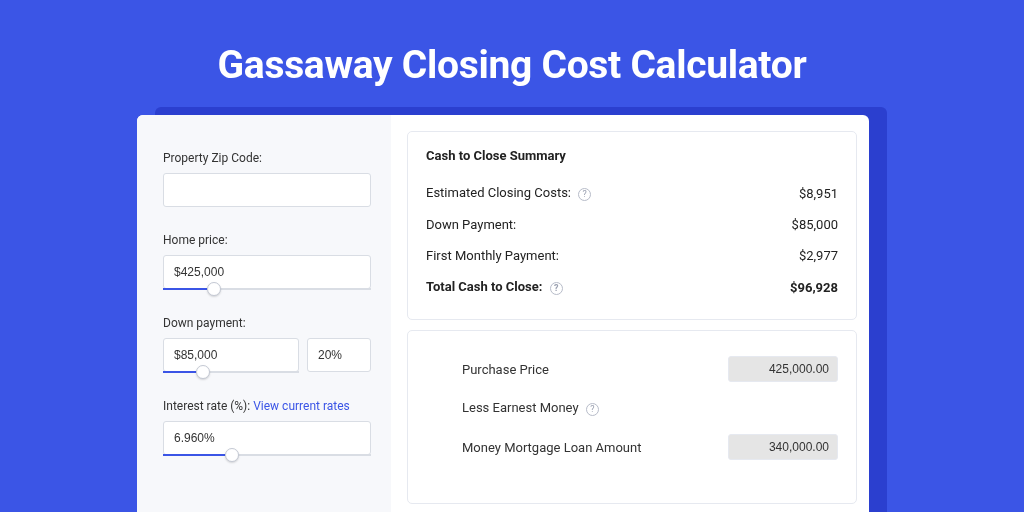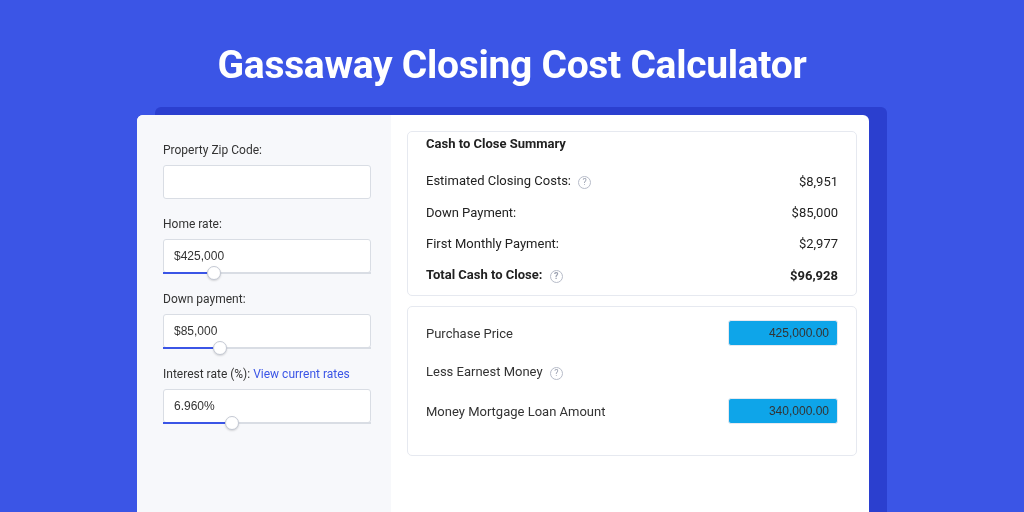--- a/index.html
+++ b/index.html
@@ -2,77 +2,78 @@
 <html><head>
 <meta charset="utf-8">
 <style>
   * { box-sizing: border-box; margin: 0; padding: 0; }
   html, body { width: 1024px; height: 512px; overflow: hidden; font-family: -apple-system, BlinkMacSystemFont, "Segoe UI", Roboto, Arial, sans-serif; }
   body { background: #3b55e6; }
   .title { text-align: center; color: #fff; font-size: 39px; font-weight: 700; padding-top: 42px; padding-bottom: 22px; letter-spacing: -0.3px; }
   .frame-shadow { position: absolute; top: 107px; left: 155px; width: 732px; height: 420px; background: #2b3fcf; border-radius: 6px; }
   .frame { position: absolute; top: 115px; left: 137px; width: 732px; height: 420px; background: #fff; border-radius: 6px; overflow: hidden; display: flex; }
   .left-pane { width: 254px; background: #f7f8fb; padding: 28px 20px 0 26px; display: flex; flex-direction: column; gap: 18px; font-size: 12px; color: #333; }
-  .field-label { font-size: 12px; color: #333; margin-bottom: 8px; }
+  .field-label { font-size: 12px; color: #333; margin-bottom: 8px; margin-top: 8px; }
   .text-input { width: 100%; height: 34px; border: 1px solid #d9dde4; border-radius: 3px; background: #fff; padding: 0 10px; font-size: 12px; color: #333; }
   .slider-wrap { position: relative; }
   .slider-track { position: relative; width: 100%; height: 2px; background: #d9dde4; margin-top: -1px; }
   .slider-fill { position: absolute; left: 0; top: 0; height: 2px; background: #3b55e6; }
   .slider-thumb { position: absolute; top: -6px; width: 14px; height: 14px; border-radius: 50%; background: #fff; border: 1px solid #c4c9d4; box-shadow: 0 1px 2px rgba(0,0,0,0.15); cursor: pointer; }
   .row-inline { display: flex; gap: 8px; }
   .row-inline .text-input.main { flex: 1; }
   .row-inline .text-input.pct { width: 64px; }
   .right-pane { flex: 1; padding: 16px 12px 0 16px; display: flex; flex-direction: column; gap: 10px; }
-  .card { border: 1px solid #e6e9f0; border-radius: 5px; padding: 4px 18px; font-size: 13px; color: #222; }
+  .card { border: 1px solid #e6e9f0; border-radius: 5px; padding: 16px 18px; font-size: 13px; color: #222; }
   .card h3 { font-size: 13px; font-weight: 700; margin-bottom: 14px; }
   .sum-row { display: flex; justify-content: space-between; align-items: center; font-size: 13px; padding: 8px 0; }
   .sum-row.bold { font-weight: 700; justify-content: space-between; }
   .info-icon { display: inline-flex; width: 13px; height: 13px; border: 1px solid #b7bcc9; border-radius: 50%; color: #9aa0b0; font-size: 9px; align-items: center; justify-content: center; margin-left: 4px; line-height:1; }
-  .ws-row { display: flex; justify-content: space-between; align-items: center; padding: 9px 0; font-size: 13px; }
+  .ws-row { display: flex; justify-content: space-between; align-items: center; padding: 9px 0; font-size: 13px; margin-left: 36px; }
   .ws-row .ws-label { color: #333; }
-  .ws-value { width: 110px; height: 26px; border: 1px solid #e6e9f0; border-radius: 3px; background: #0ea5e9; font-size: 12px; color: #333; text-align: right; padding: 0 8px; }
+  .ws-value { width: 110px; height: 26px; border: 1px solid #e6e9f0; border-radius: 3px; background: #e5e5e5; font-size: 12px; color: #333; text-align: right; padding: 0 8px; }
   .link { color: #3b55e6; cursor: pointer; text-align: center; }
 </style>
 </head>
 <body>
 
 <div class="title">Gassaway Closing Cost Calculator</div>
 
 <div class="frame-shadow"></div>
 
 <div class="frame">
 
   <div class="left-pane">
 
     <div>
       <div class="field-label">Property Zip Code:</div>
       <input class="text-input" type="text" value="" style="">
     </div>
 
     <div>
-      <div class="field-label">Home rate:</div>
+      <div class="field-label">Home price:</div>
       <div class="slider-wrap">
         <input class="text-input" type="text" value="$425,000" style="">
         <div class="slider-track">
           <div class="slider-fill" style="width:21%"></div>
           <div class="slider-thumb" style="left:21%"></div>
         </div>
       </div>
     </div>
 
     <div>
       <div class="field-label">Down payment:</div>
       <div class="row-inline">
         <div class="slider-wrap" style="flex:1">
           <input class="text-input main" type="text" value="$85,000" style="">
           <div class="slider-track">
             <div class="slider-fill" style="width:24%"></div>
             <div class="slider-thumb" style="left:24%"></div>
           </div>
         </div>
+        <input class="text-input pct" type="text" value="20%" style="">
       </div>
     </div>
 
     <div>
       <div class="field-label">
         <span>Interest rate (%): </span><span class="link">View current rates</span>
       </div>
       <div class="slider-wrap">
         <input class="text-input" type="text" value="6.960%" style="">
         <div class="slider-track">

